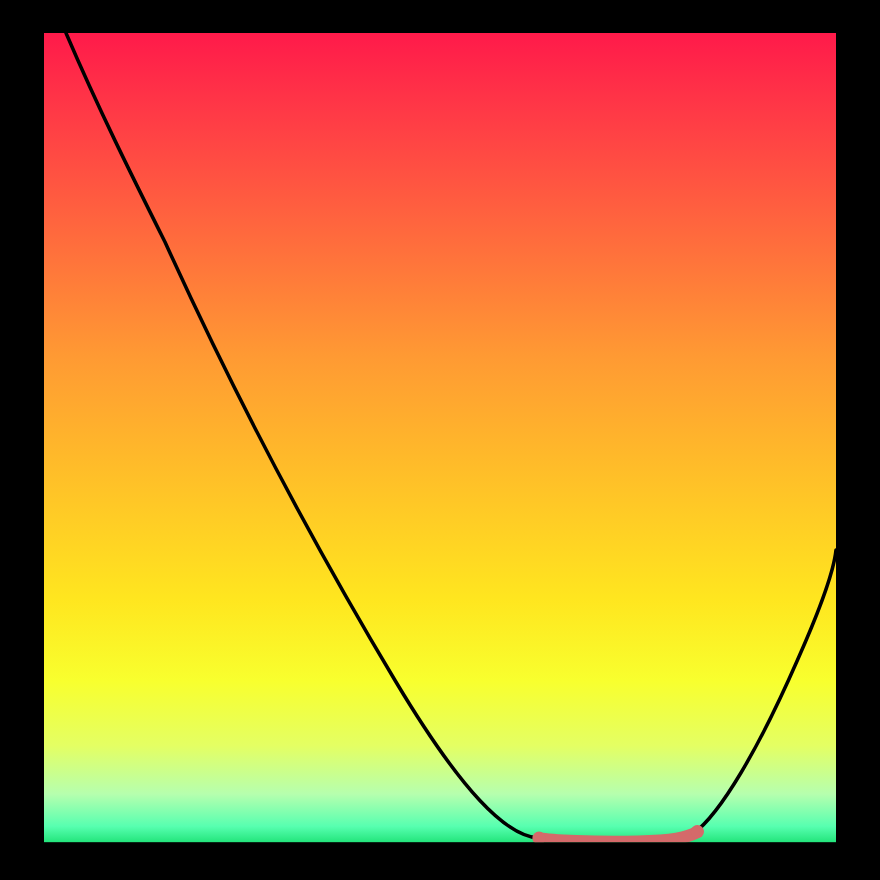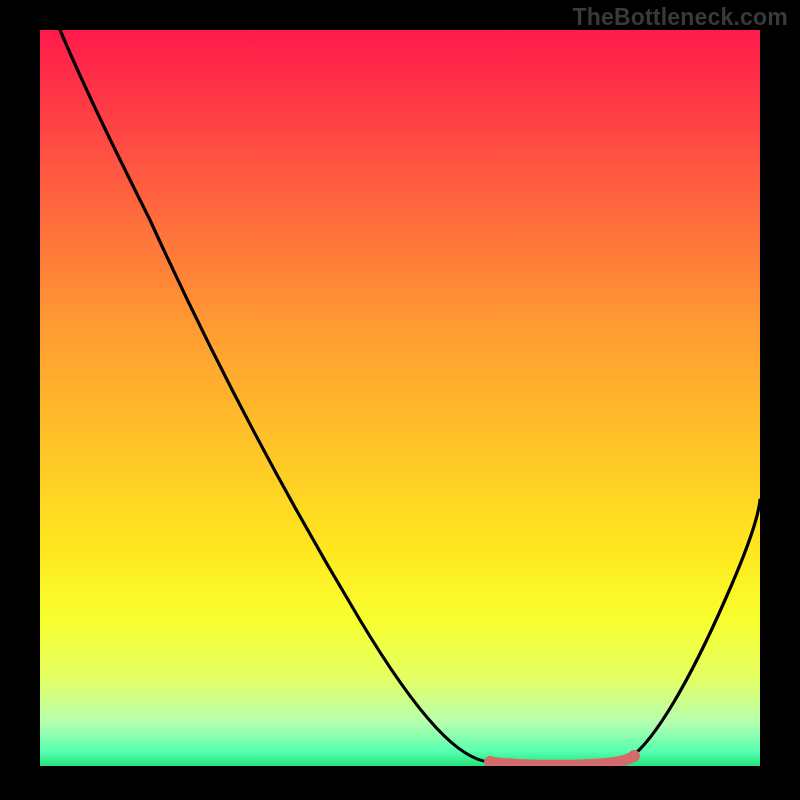--- a/index.html
+++ b/index.html
@@ -64,21 +64,20 @@
   svg.curve {
     position: absolute;
     inset: 0;
   }
 </style>
 </head>
 <body>
 
 <div class="wrap">
 
-  <div class="watermark">TheBottleneck.com</div>
 
   <div class="frame-left"></div>
   <div class="frame-right"></div>
   <div class="frame-bottom"></div>
 
   <div class="plot-area">
     <div class="gradient-bg"></div>
 
     <svg class="curve" viewBox="0 0 720 736" preserveAspectRatio="none">
       <path d="M 20 0

